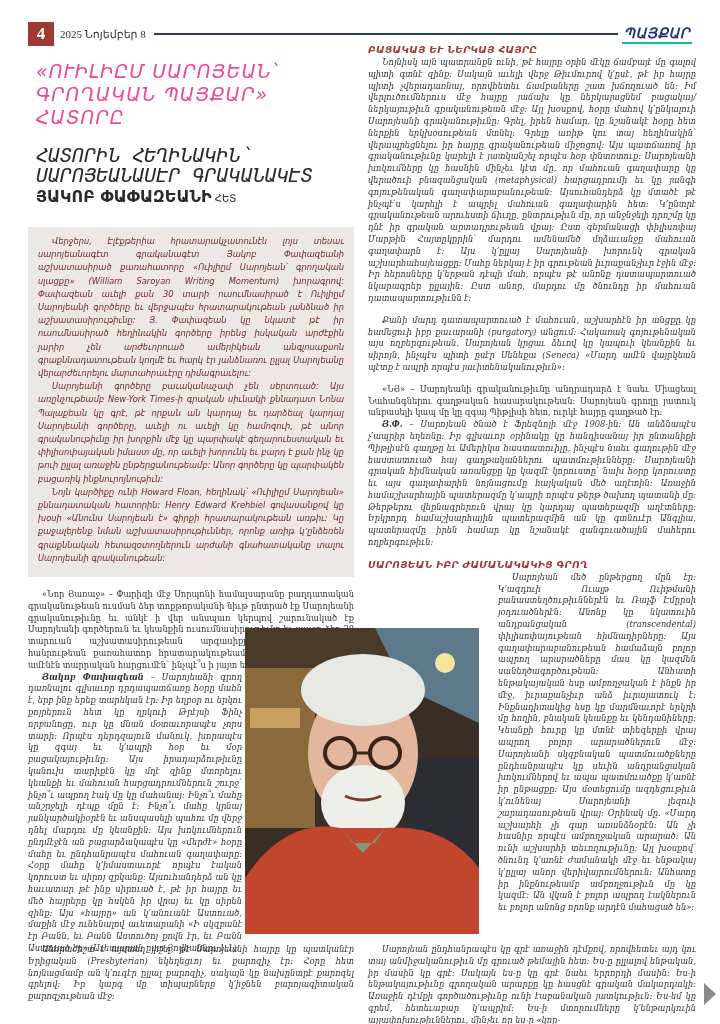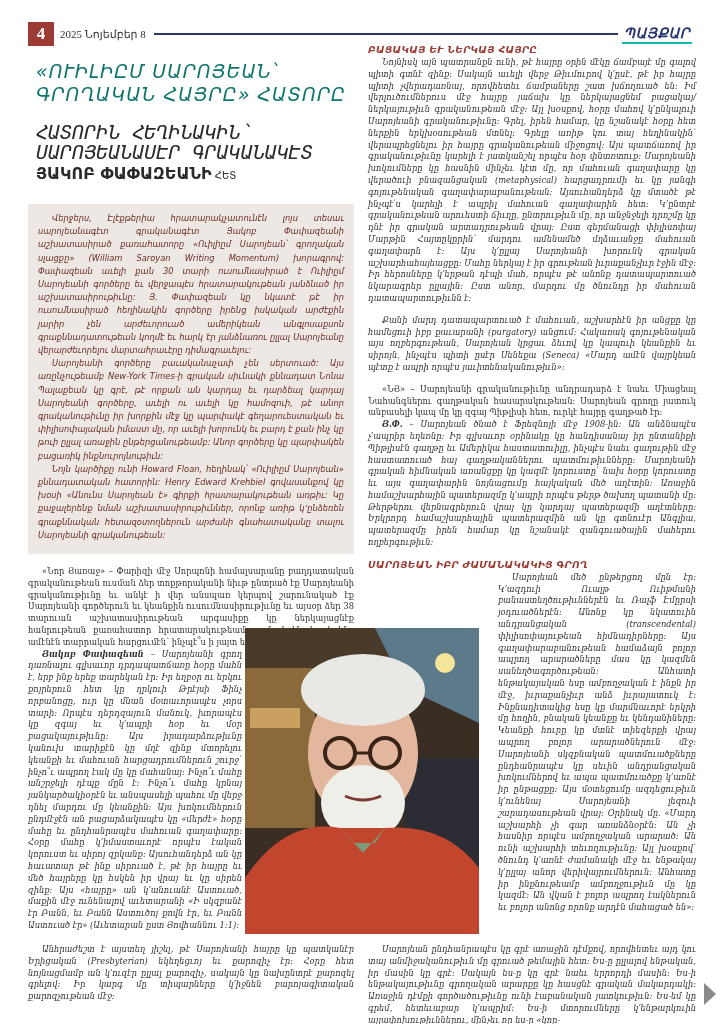--- a/index.html
+++ b/index.html
@@ -4,21 +4,21 @@
 <style>
   html,body{margin:0;padding:0;background:#fff;}
   body{width:720px;height:1024px;position:relative;overflow:hidden;font-family:"DejaVu Serif",serif;color:#2a2a2a;}
   .header{position:absolute;top:23px;left:28px;right:28px;height:22px;display:flex;align-items:center;}
   .page-num{background:#9b3b34;color:#fff;font-family:"Liberation Serif",serif;font-weight:bold;font-size:17px;width:26px;height:24px;display:flex;align-items:center;justify-content:center;}
   .issue-date{font-family:"Liberation Serif",serif;font-size:11px;margin-left:6px;color:#333;white-space:nowrap;}
   .rule{flex:1;height:2px;background:#2c3a66;margin:0 4px 0 8px;}
   .masthead{font-family:"Liberation Serif",serif;font-weight:bold;font-style:italic;color:#253372;font-size:14px;border-bottom:2px solid #14b8a6;padding:0 2px;letter-spacing:0.5px;}
   .col1{position:absolute;left:28px;top:58px;width:326px;}
   .col2{position:absolute;left:368px;top:44px;width:328px;}
-  .title{font-family:"DejaVu Sans",sans-serif;font-style:italic;font-size:19px;line-height:23px;color:#0f766e;margin:2px 0 18px 8px;letter-spacing:1px;}
+  .title{font-family:"DejaVu Sans",sans-serif;font-style:italic;font-size:19px;line-height:23px;color:#ec4899;margin:2px 0 18px 8px;letter-spacing:1px;}
   .subtitle{margin-left:8px;font-family:"DejaVu Sans",sans-serif;color:#2a2a2a;}
   .sub1{font-size:15px;line-height:20px;}
   .sub2,.sub3{font-size:20px;font-style:italic;line-height:20px;font-family:Liberation Mono, monospace;}
   .sub4{font-size:16px;font-weight:bold;line-height:20px;}
   .sub4 small{font-size:10px;font-weight:normal;}
   .intro{margin-top:18px;background:#ede8e3;padding:8px 10px 12px 10px;font-family:"DejaVu Sans",sans-serif;font-style:italic;font-size:8.3px;line-height:13.2px;color:#6b2a24;text-align:justify;}
   .intro p{margin:0;text-indent:14px;}
   .body-text{font-family:"DejaVu Serif",serif;font-size:8.3px;line-height:11.8px;color:#333;text-align:justify;}
   .body-text p{margin:0;text-indent:14px;}
   .italic{font-style:italic;}
@@ -37,21 +37,21 @@
 <div class="header">
   <div class="page-num">4</div>
   <div class="issue-date">2025 Նոյեմբեր 8</div>
   <div class="rule"></div>
   <div class="masthead">ՊԱՅՔԱՐ</div>
 </div>
 
 <div class="col1">
   <div class="title">
     <div>«ՈՒԻԼԻԸՄ ՍԱՐՈՅԵԱՆ՝</div>
-    <div>ԳՐՈՂԱԿԱՆ ՀԱՅՐԸ» ՀԱՏՈՐԸ</div>
+    <div>ԳՐՈՂԱԿԱՆ ՊԱՅՔԱՐ» ՀԱՏՈՐԸ</div>
   </div>
   <div class="subtitle">
     <div class="sub2">ՀԱՏՈՐԻՆ ՀԵՂԻՆԱԿԻՆ՝</div>
     <div class="sub3">ՍԱՐՈՅԵԱՆԱՍԷՐ ԳՐԱԿԱՆԱԿԷՏ</div>
     <div class="sub4"><span>ՅԱԿՈԲ ՓԱՓԱԶԵԱՆԻ</span><small> ՀԵՏ</small></div>
   </div>
 
   <div class="intro">
     <p>Վերջերս, Էլէքթերիա հրատարակչատունէն լոյս տեսաւ սարոյեանագէտ գրականագէտ Յակոբ Փափազեանի աշխատասիրած քառահատորը «Ուիլիըմ Սարոյեան՝ գրողական սլացքը» (William Saroyan Writing Momentum) խորագրով: Փափազեան աւելի քան 30 տարի ուսումնասիրած է Ուիլիըմ Սարոյեանի գործերը եւ վերջապէս հրատարակութեան յանձնած իր աշխատասիրութիւնը: Յ. Փափազեան կը նկատէ թէ իր ուսումնասիրած հեղինակին գործերը իրենց իսկական արժէքին յարիր չեն արժեւորուած ամերիկեան անգլոսաքսոն գրաքննադատութեան կողմէ եւ հարկ էր յանձնառու ըլլալ Սարոյեանը վերարժեւորելու մարտահրաւէրը դիմագրաւելու:</p>
     <p>Սարոյեանի գործերը բաւականաչափ չեն սերտուած: Այս առընչութեամբ New-York Times-ի գրական սիւնակի քննադատ Նոնա Պալաքեան կը գրէ, թէ որքան ան կարդայ եւ դարձեալ կարդայ Սարոյեանի գործերը, աւելի ու աւելի կը համոզուի, թէ անոր գրականութիւնը իր խորքին մէջ կը պարփակէ գեղարուեստական եւ փիլիսոփայական իմաստ մը, որ աւելի խորունկ եւ բարդ է քան ինչ կը թուի ըլլալ առաջին ընթերցանութեամբ: Անոր գործերը կը պարփակեն բացառիկ ինքնուրոյնութիւն:</p>

